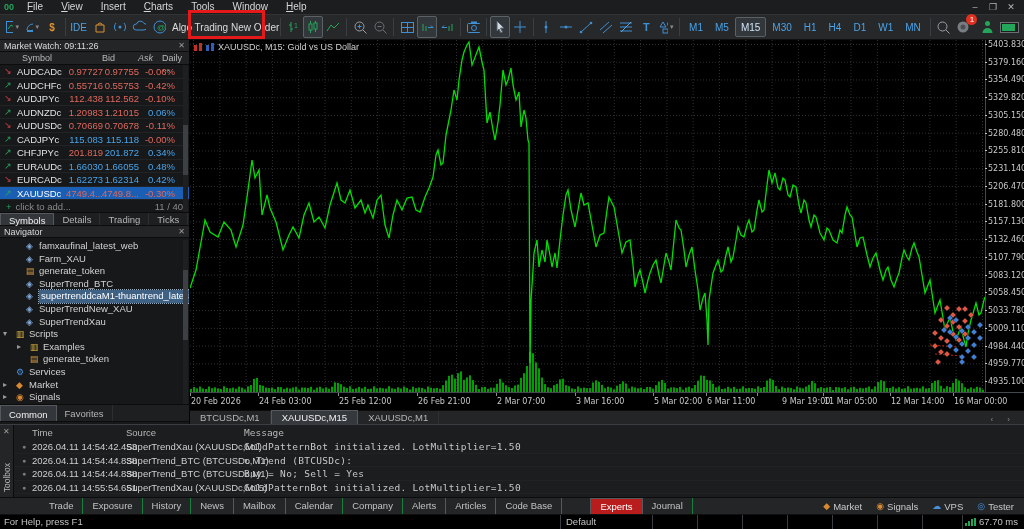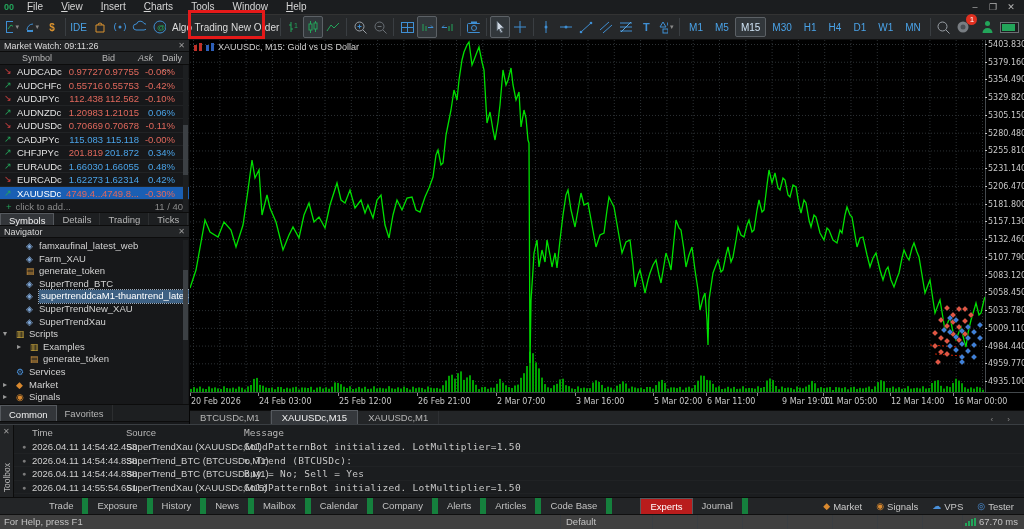--- a/index.html
+++ b/index.html
@@ -108,27 +108,27 @@
   #tb-rows { position:absolute; left:14px; top:15px; right:0; }
   .tb-row { position:relative; height:13.5px; font-size:9.5px; border-bottom:1px solid #202224; }
   .tb-row .dot { position:absolute; left:8px; top:0; color:#7a7a7a; line-height:13.5px; font-size:7px; }
   .tb-row .t { position:absolute; left:18px; top:0; color:#cfcfcf; line-height:13.5px; }
   .tb-row .s { position:absolute; left:112px; top:0; color:#cfcfcf; line-height:13.5px; }
   .tb-row .m { position:absolute; left:230px; top:0; color:#c8c8c8; line-height:13.5px;
     font-family:"DejaVu Sans Mono", monospace; font-size:9.5px; letter-spacing:0.3px; }
 
   #bottom-tabs { position:absolute; left:0; top:497px; width:1024px; height:17px; background:#232527;
     border-top:1px solid #0c0c0c; display:flex; align-items:center; font-size:9.5px; color:#c2c2c2; }
-  #bottom-tabs .btab { padding:0 9px; line-height:16px; border-right:6px solid #15803d; }
+  #bottom-tabs .btab { padding:0 9px; line-height:16px; border-right:1px solid #15803d; }
   #bottom-tabs .btab.active { background:#b91c1c; color:#fff; border:1px solid #55595e; border-bottom:none;margin-left:28px; }
   #bottom-tabs .right-links { margin-left:auto; display:flex; gap:14px; padding-right:10px; }
   .rlink { display:flex; align-items:center; gap:3px; color:#c9c9c9; }
   .rlink .ric { font-size:9px; }
 
-  #statusbar { position:absolute; left:0; top:514px; width:1024px; height:15px; background:#404040;
+  #statusbar { position:absolute; left:0; top:514px; width:1024px; height:15px; background:#000000;
     border-top:1px solid #101010; font-size:9.5px; color:#c2c2c2; }
   #statusbar .help { position:absolute; left:4px; top:1px; }
   #statusbar .cell { position:absolute; top:0; height:15px; border-left:1px solid #3a3e42; }
   #statusbar .profile { position:absolute; left:566px; top:1px; }
   #statusbar .latency { position:absolute; right:6px; top:1px; display:flex; align-items:center; gap:3px; }
   .sigbars { display:flex; align-items:flex-end; gap:1px; height:8px; }
   .sigbars i { width:2px; background:#23a55a; display:block; }
 </style>
 </head>
 <body>

